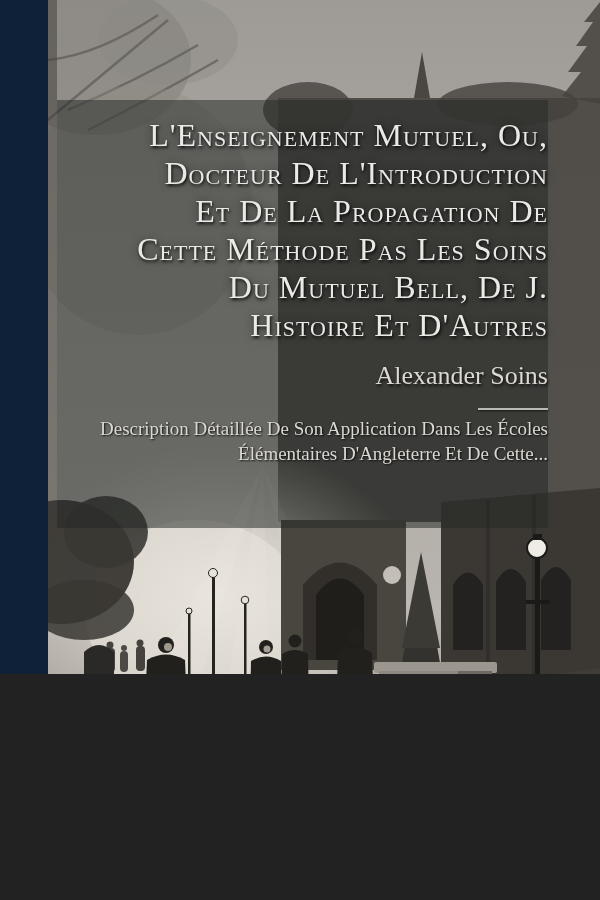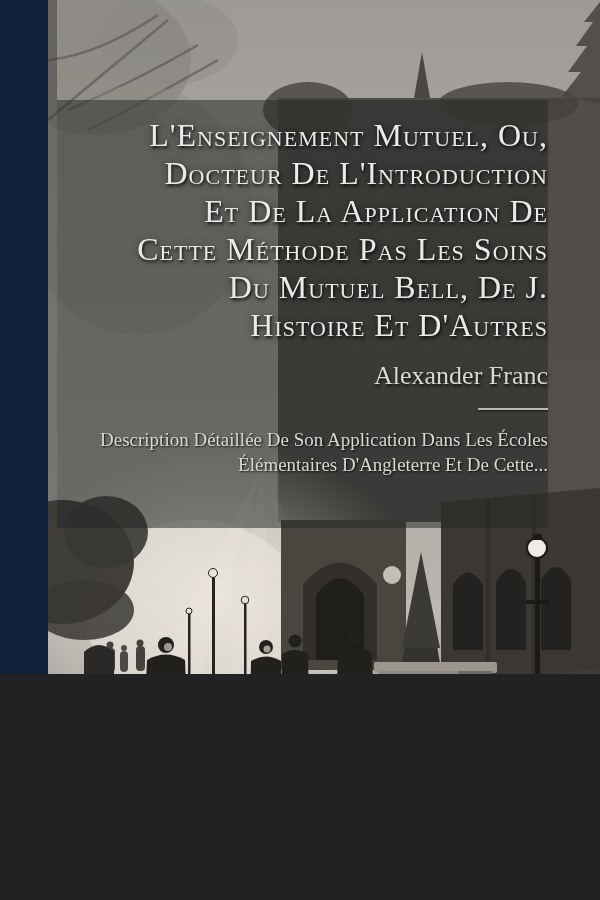--- a/index.html
+++ b/index.html
@@ -35,21 +35,21 @@
     text-shadow:1px 2px 3px rgba(8,8,8,0.9),0 0 10px rgba(0,0,0,0.45);
   }
   .author{
     margin-top:17px;font-size:26px;line-height:30px;color:var(--secondary-text);
     text-shadow:1px 2px 3px rgba(8,8,8,0.9);
   }
   .divider{
     width:70px;height:2px;background:var(--divider);
     margin:17px 0 0 auto;box-shadow:0 1px 2px rgba(0,0,0,0.6);
   }
-  .subtitle{margin-top:17px;}
+  .subtitle{margin-top:6px;}
   .sline{
     display:block;font-size:19px;line-height:25px;color:var(--secondary-text);
     text-shadow:1px 1px 2px rgba(8,8,8,0.9);
   }
 </style>
 </head>
 <body>
 
 <div class="cover">
 
@@ -224,26 +224,26 @@
   </svg>
 
   <div class="spine"></div>
 
   <div class="overlay"></div>
 
   <div class="textblock">
     <h1 class="title">
       <span class="tline">L'Enseignement Mutuel, Ou,</span>
       <span class="tline">Docteur De L'Introduction</span>
-      <span class="tline">Et De La Application De</span>
+      <span class="tline">Et De La Propagation De</span>
       <span class="tline">Cette Méthode Pas Les Soins</span>
       <span class="tline">Du Mutuel Bell, De J.</span>
       <span class="tline">Histoire Et D'Autres</span>
     </h1>
-    <div class="author">Alexander Franc</div>
+    <div class="author">Alexander Soins</div>
     <div class="divider"></div>
     <p class="subtitle">
       <span class="sline">Description Détaillée De Son Application Dans Les Écoles</span>
       <span class="sline">Élémentaires D'Angleterre Et De Cette...</span>
     </p>
   </div>
 
 </div>
 
 </body></html>

